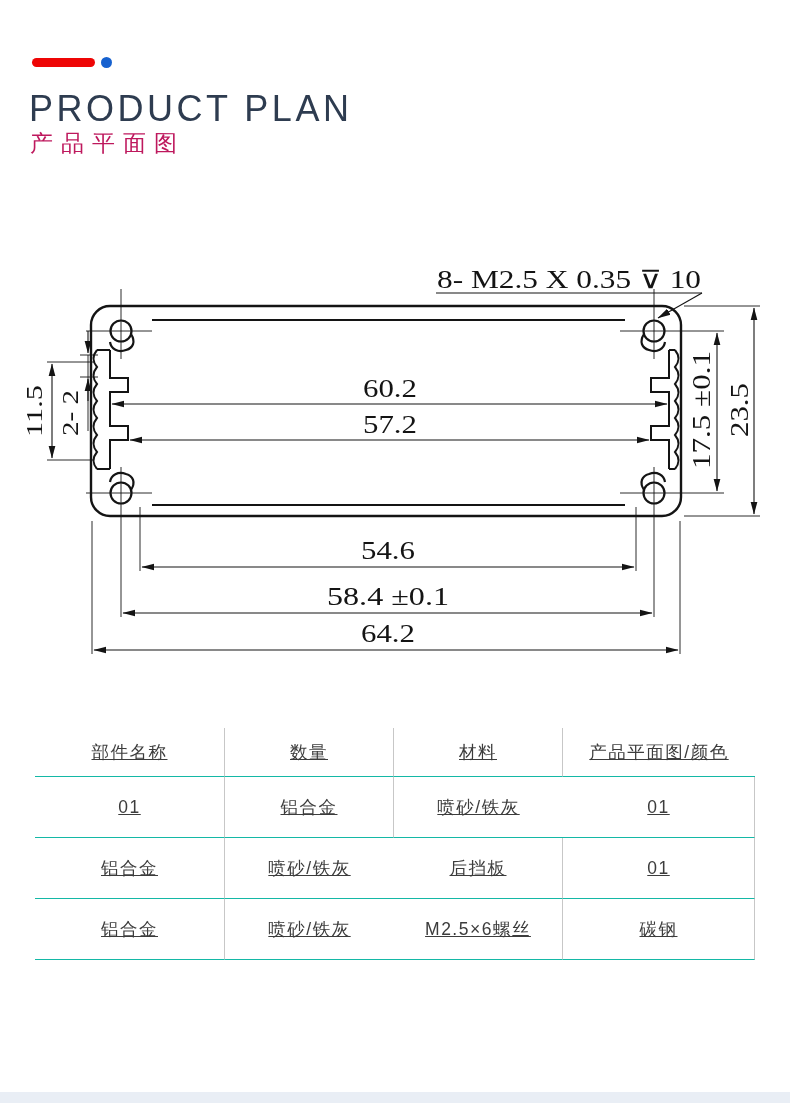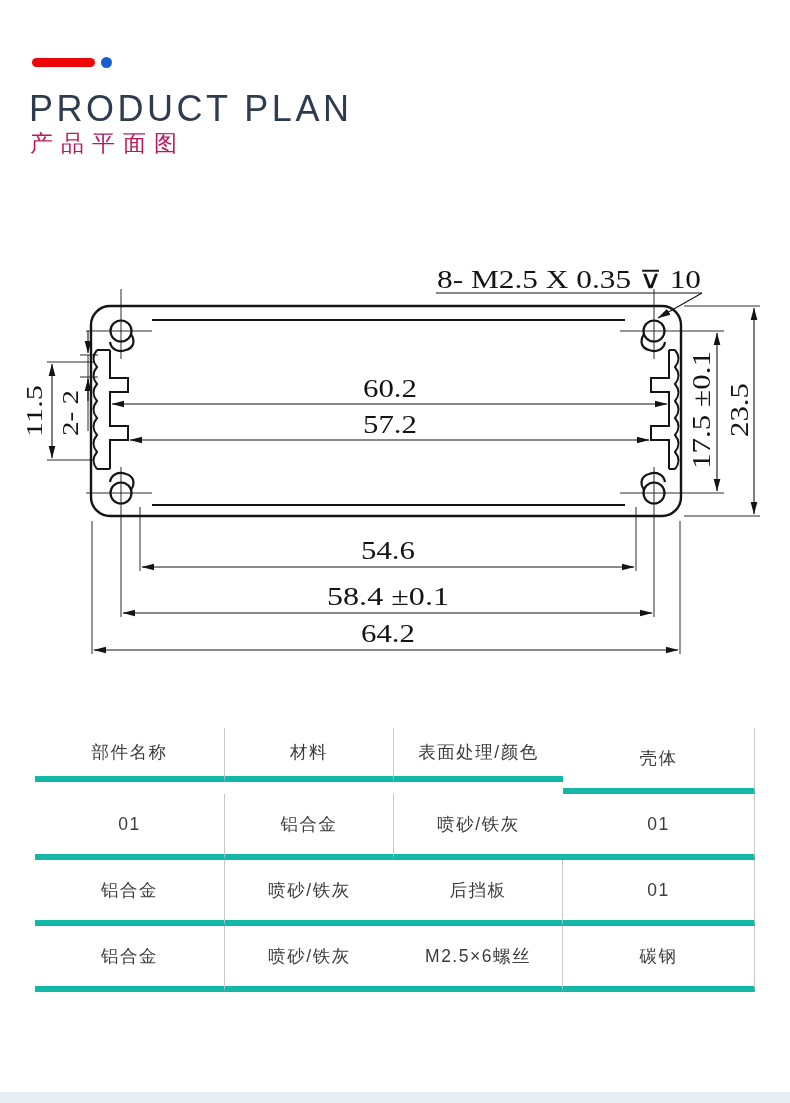--- a/index.html
+++ b/index.html
@@ -28,22 +28,22 @@
   .dimtxt{font-size:25px;}
   .dimtxt-sm{font-size:24px;}
   
   .parts-table{
     position:absolute;left:35px;top:728px;width:720px;
     display:grid;grid-template-columns:190px 169px 169px 192px;
     color:#3c3c3c;font-size:17.5px;letter-spacing:1.5px;
   }
   .cell{
     display:flex;align-items:center;justify-content:center;
-    height:60px;border-bottom:6px solid #14b8a6;border-right:1px solid #c7c7c7;
-    text-align:center;white-space:nowrap;
+    height:60px;border-bottom:1px solid #14b8a6;border-right:1px solid #c7c7c7;
+    text-align:center;white-space:nowrap;text-decoration:underline;
   }
   .cell.last-col{border-right:none;}
   .cell.head{height:48px;}
   
   .footer-bar{position:absolute;left:0;top:1092px;width:790px;height:11px;background:#e9eef5;}
 </style>
 </head>
 <body>
 
 <div class="accent-dash"></div>
@@ -136,24 +136,24 @@
   <text class="dimtxt" x="388" y="360" text-anchor="middle" textLength="122" lengthAdjust="spacingAndGlyphs">58.4 ±0.1</text>
   <text class="dimtxt" x="388" y="397" text-anchor="middle" textLength="54" lengthAdjust="spacingAndGlyphs">64.2</text>
   <text class="dimtxt-sm" transform="translate(42,166) rotate(-90)" text-anchor="middle" textLength="52" lengthAdjust="spacingAndGlyphs">11.5</text>
   <text class="dimtxt-sm" transform="translate(78,168) rotate(-90)" text-anchor="middle" textLength="46" lengthAdjust="spacingAndGlyphs">2- 2</text>
   <text class="dimtxt" transform="translate(710,165) rotate(-90)" text-anchor="middle" textLength="118" lengthAdjust="spacingAndGlyphs">17.5 ±0.1</text>
   <text class="dimtxt" transform="translate(748,165) rotate(-90)" text-anchor="middle" textLength="54" lengthAdjust="spacingAndGlyphs">23.5</text>
 </svg>
 
 <div class="parts-table">
   <div class="cell head">部件名称</div>
+  <div class="cell head">数量</div>
   <div class="cell head">材料</div>
-  <div class="cell head last-col">表面处理/颜色</div>
+  <div class="cell head last-col">产品平面图/颜色</div>
 
-  <div class="cell">壳体</div>
   <div class="cell">01</div>
   <div class="cell">铝合金</div>
   <div class="cell last-col">喷砂/铁灰</div>
 
   <div class="cell">01</div>
   <div class="cell">铝合金</div>
   <div class="cell last-col">喷砂/铁灰</div>
 
   <div class="cell">后挡板</div>
   <div class="cell">01</div>

